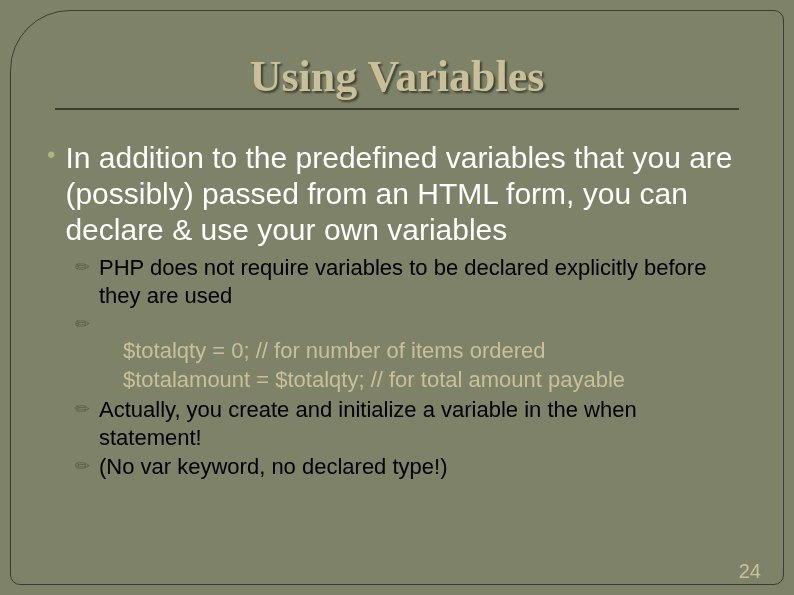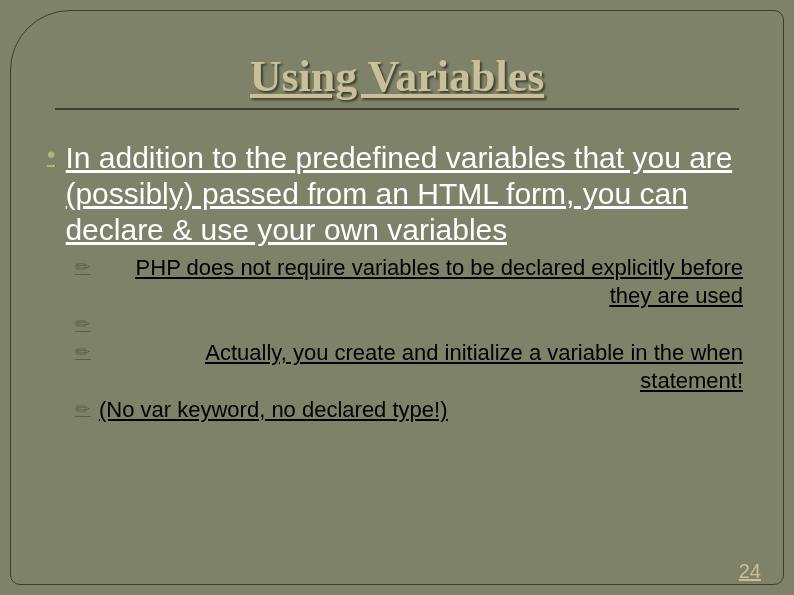--- a/index.html
+++ b/index.html
@@ -1,15 +1,15 @@
 <!DOCTYPE html>
 <html><head>
 <meta charset="utf-8">
 <style>
-  * { margin: 0; padding: 0; box-sizing: border-box; text-decoration: underline; }
+  * { margin: 0; padding: 0; box-sizing: border-box; }
   html, body { width: 794px; height: 595px; overflow: hidden; }
   body {
     background: #7d8268;
     font-family: Arial, Helvetica, sans-serif;
     position: relative;
   }
   .frame {
     position: absolute;
     top: 10px;
     left: 10px;
@@ -58,21 +58,20 @@
     color: #5b5f47;
     font-size: 18px;
     line-height: 26px;
     margin-right: 6px;
     min-width: 18px;
   }
   .sub-item .text {
     color: #000;
     font-size: 22px;
     line-height: 1.25;
-    text-align: right;
   }
   .code-lines {
     margin-left: 48px;
   }
   .code-lines .line {
     color: #c9c09a;
     font-size: 22px;
     line-height: 1.3;
   }
   .page-num {
@@ -99,20 +98,24 @@
 
     <div class="sub-item">
       <span class="mark">✏</span>
       <span class="text">PHP does not require variables to be declared explicitly before they are used</span>
     </div>
 
     <div class="sub-item">
       <span class="mark">✏</span>
     </div>
 
+    <div class="code-lines">
+      <div class="line">$totalqty = 0; // for number of items ordered</div>
+      <div class="line">$totalamount = $totalqty; // for total amount payable</div>
+    </div>
 
     <div class="sub-item">
       <span class="mark">✏</span>
       <span class="text">Actually, you create and initialize a variable in the when statement!</span>
     </div>
 
     <div class="sub-item">
       <span class="mark">✏</span>
       <span class="text">(No var keyword, no declared type!)</span>
     </div>

